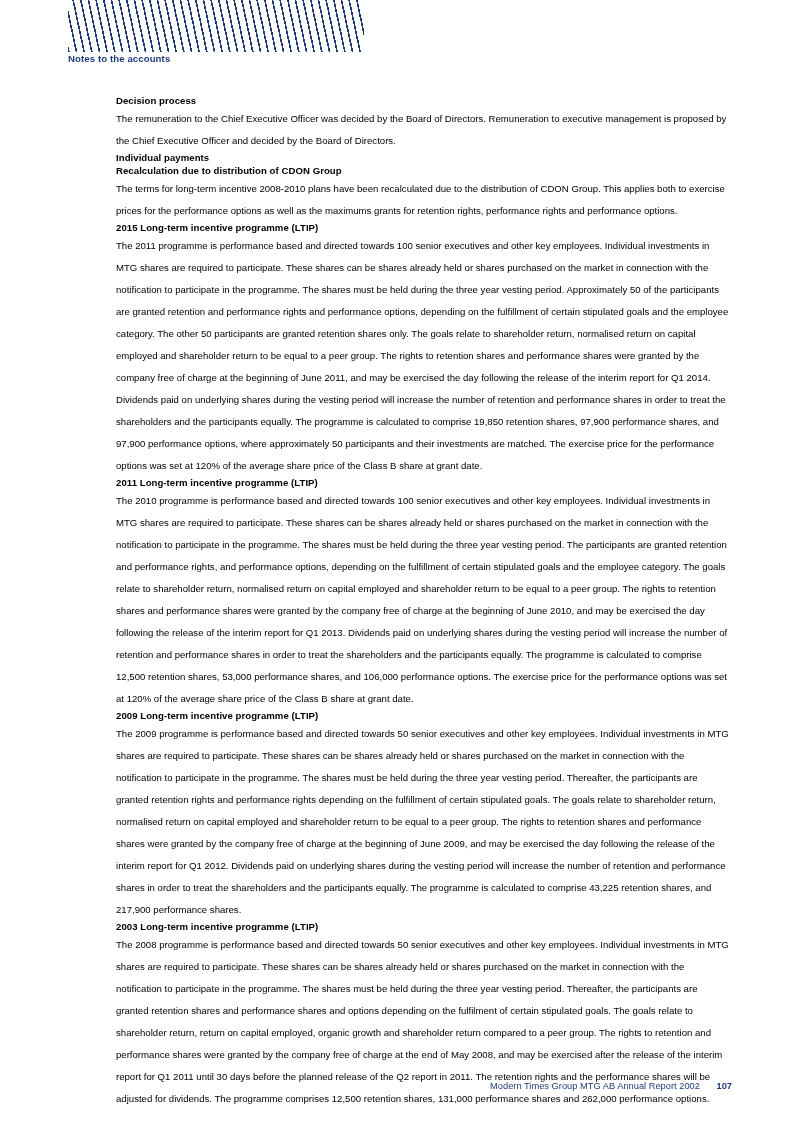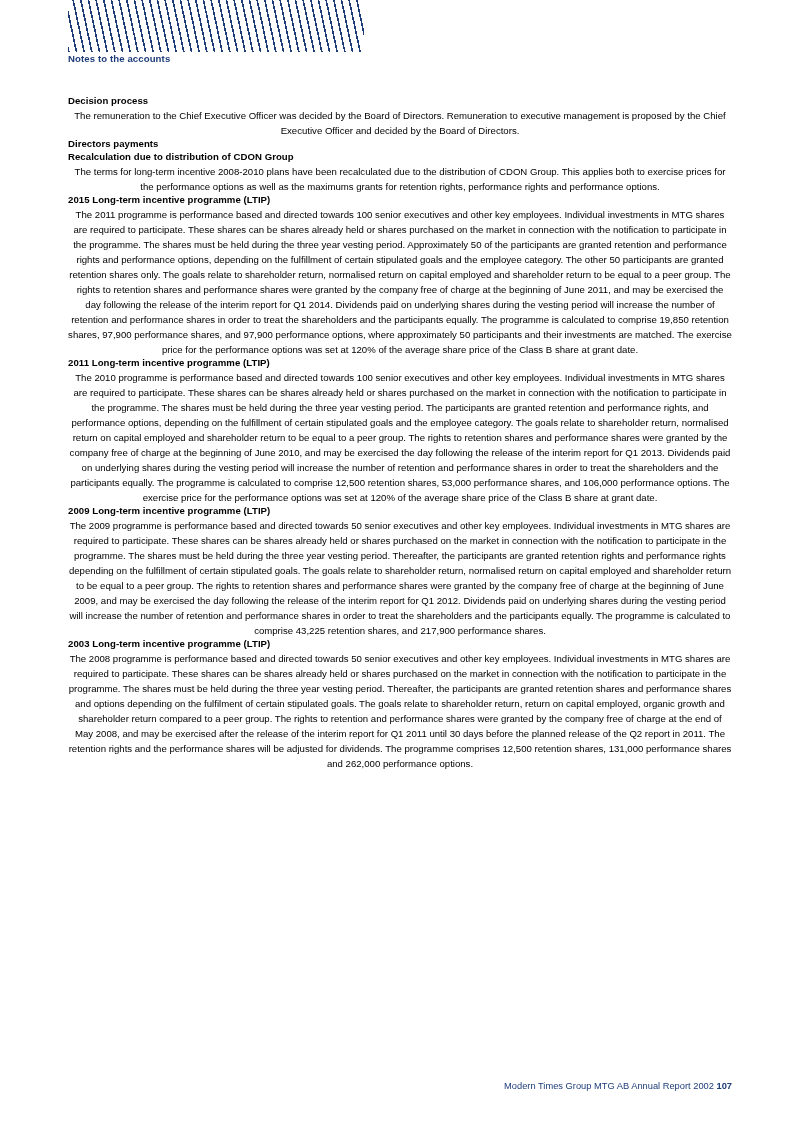--- a/index.html
+++ b/index.html
@@ -53,68 +53,70 @@
   }
   .sec-title {
     font-size: 9.6px;
     font-weight: bold;
     color: #000000;
     margin: 0 0 2px 0;
     letter-spacing: 0.05px;
   }
   .sec-body {
     font-size: 9.6px;
-    line-height: 15px;
+    line-height: 22px;
     margin: 0 0 12px 0;
-    text-align: center;
+    text-align: left;
     color: #000000;
   }
   .sec-body:last-child {
     margin-bottom: 0;
   }
   .block {
     margin-bottom: 0;
+    margin-left: 48px;
   }
   .footer {
     position: absolute;
     left: 0;
     top: 1081px;
     width: 732px;
     text-align: right;
     font-size: 9.3px;
     color: #1d3c78;
   }
   .footer .company {
     font-weight: normal;
   }
   .footer .report {
     font-weight: normal;
   }
   .footer .pageno {
     font-weight: bold;
+    margin-left: 14px;
   }
 </style>
 </head>
 <body>
 
 <div class="page">
 
   <div class="hatch-block"></div>
 
   <div class="running-head">Notes to the accounts</div>
 
   <div class="content">
 
     <div class="block">
       <div class="sec-title">Decision process</div>
       <p class="sec-body">The remuneration to the Chief Executive Officer was decided by the Board of Directors. Remuneration to executive management is proposed by the Chief Executive Officer and decided by the Board of Directors.</p>
     </div>
 
     <div class="block">
-      <div class="sec-title">Directors payments</div>
+      <div class="sec-title">Individual payments</div>
     </div>
 
     <div class="block">
       <div class="sec-title">Recalculation due to distribution of CDON Group</div>
       <p class="sec-body">The terms for long-term incentive 2008-2010 plans have been recalculated due to the distribution of CDON Group. This applies both to exercise prices for the performance options as well as the maximums grants for retention rights, performance rights and performance options.</p>
     </div>
 
     <div class="block">
       <div class="sec-title">2015 Long-term incentive programme (LTIP)</div>
       <p class="sec-body">The 2011 programme is performance based and directed towards 100 senior executives and other key employees. Individual investments in MTG shares are required to participate. These shares can be shares already held or shares purchased on the market in connection with the notification to participate in the programme. The shares must be held during the three year vesting period. Approximately 50 of the participants are granted retention and performance rights and performance options, depending on the fulfillment of certain stipulated goals and the employee category. The other 50 participants are granted retention shares only. The goals relate to shareholder return, normalised return on capital employed and shareholder return to be equal to a peer group. The rights to retention shares and performance shares were granted by the company free of charge at the beginning of June 2011, and may be exercised the day following the release of the interim report for Q1 2014. Dividends paid on underlying shares during the vesting period will increase the number of retention and performance shares in order to treat the shareholders and the participants equally. The programme is calculated to comprise 19,850 retention shares, 97,900 performance shares, and 97,900 performance options, where approximately 50 participants and their investments are matched. The exercise price for the performance options was set at 120% of the average share price of the Class B share at grant date.</p>

